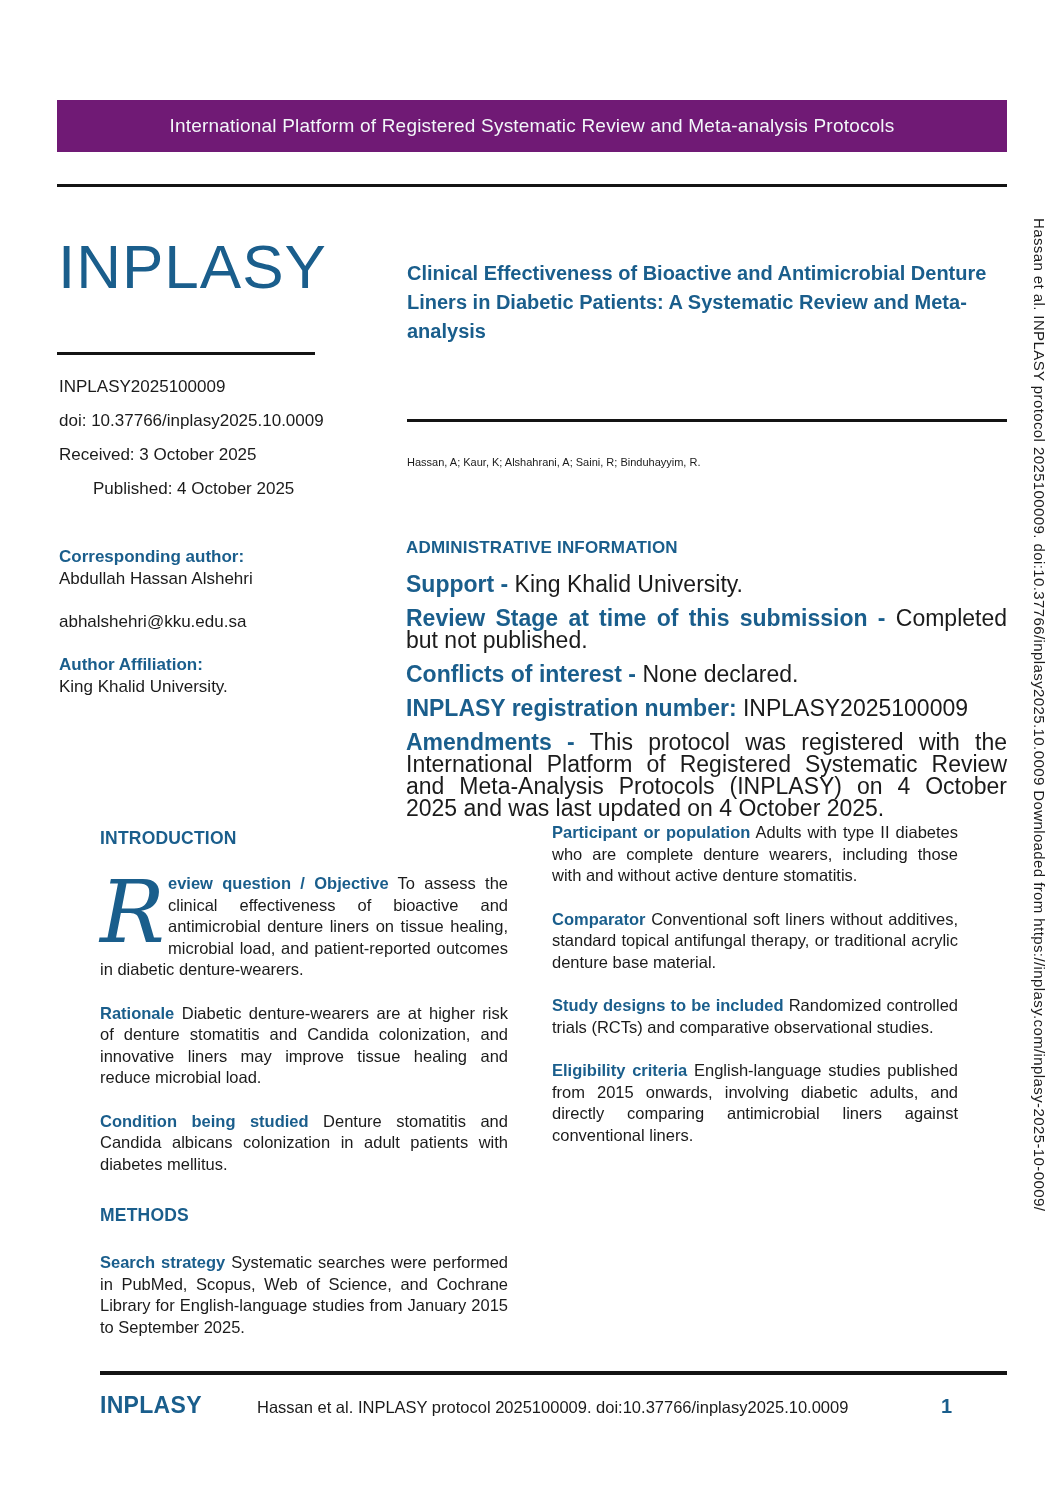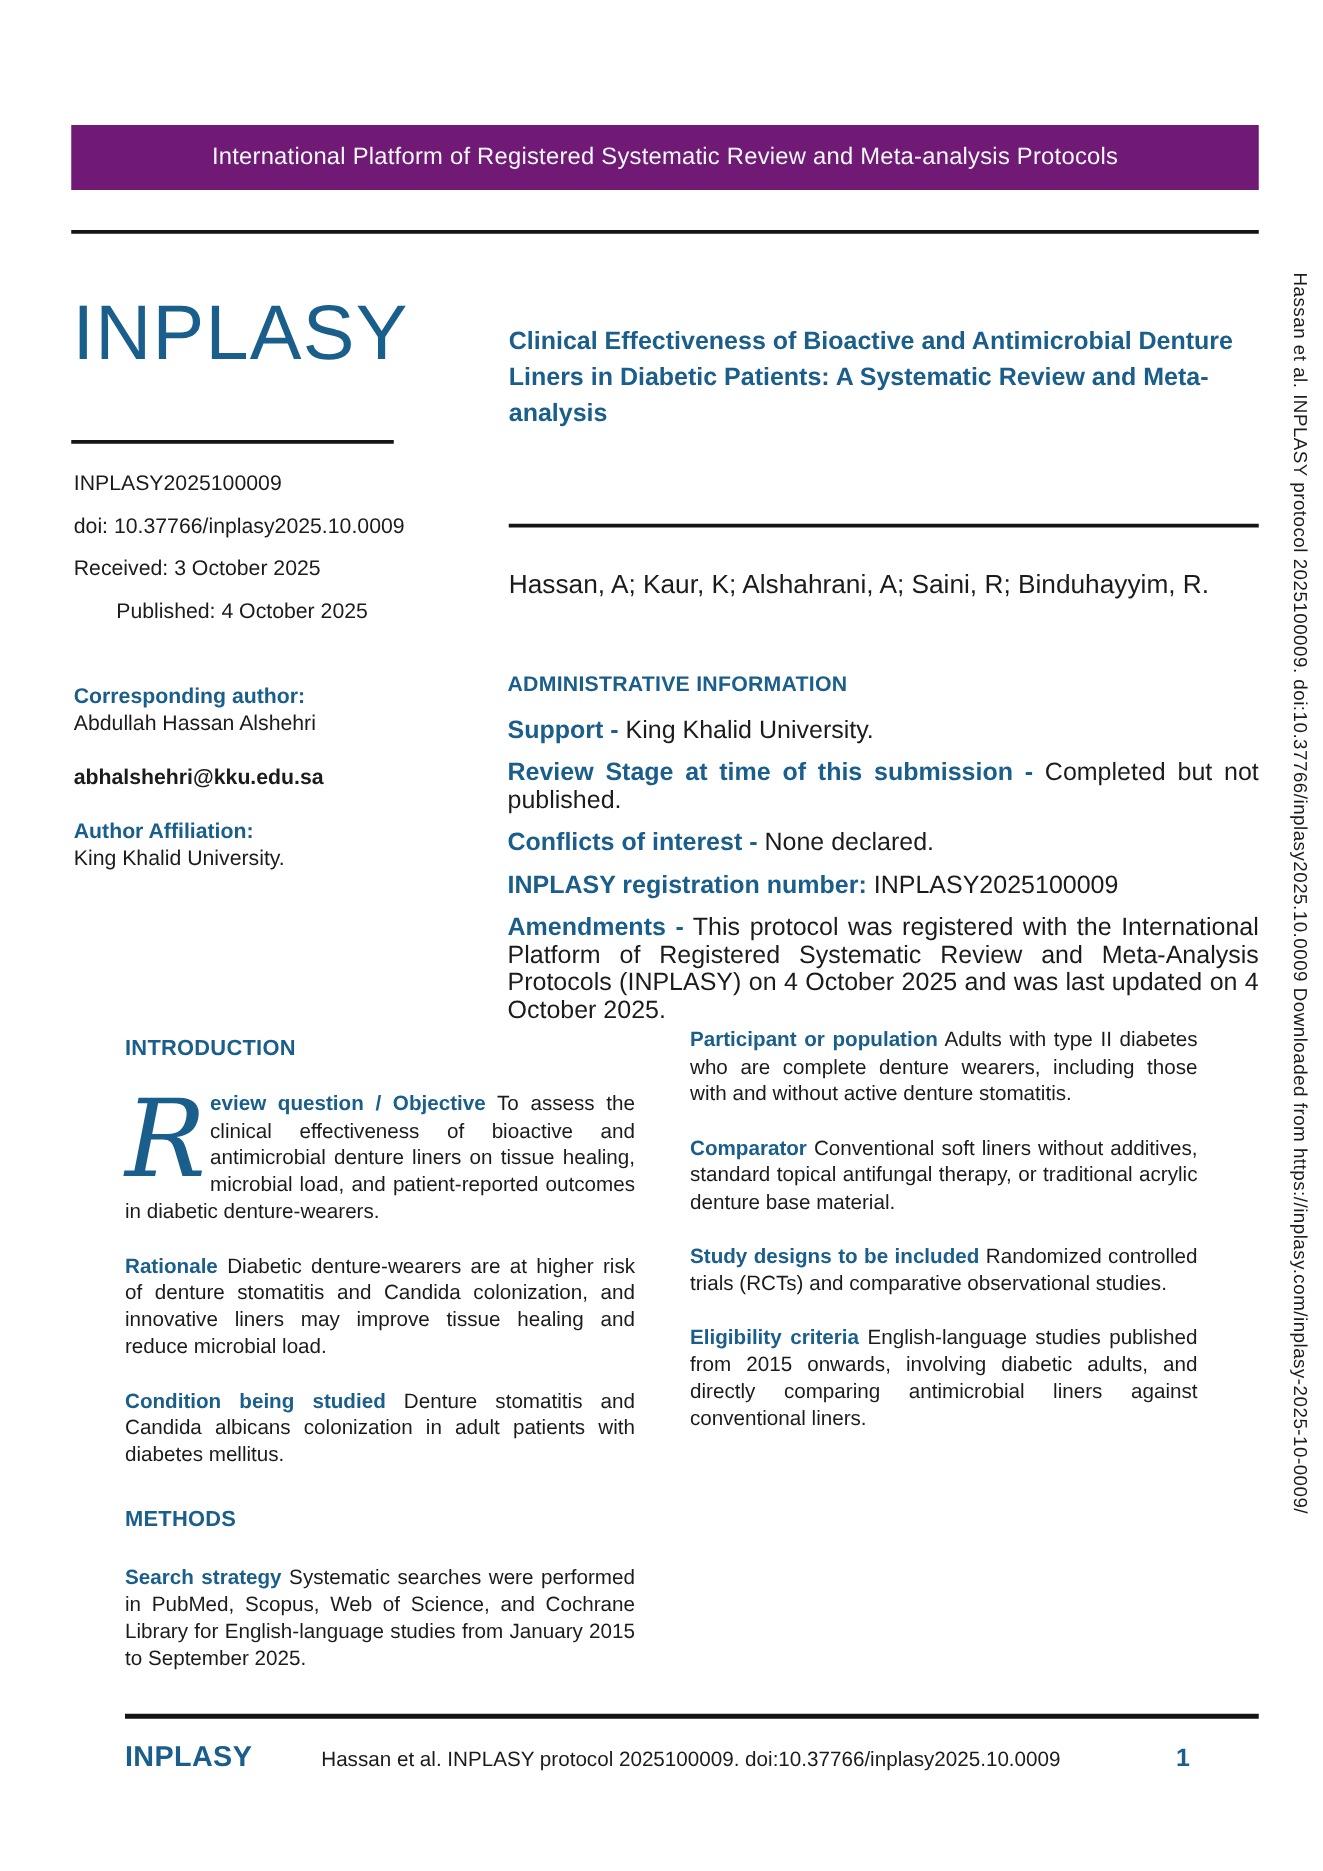--- a/index.html
+++ b/index.html
@@ -46,32 +46,32 @@
     width: 600px;
     font-size: 20px;
     font-weight: bold;
     line-height: 29px;
     color: #1A5E8C;
   }
   .authors {
     position: absolute;
     left: 407px; top: 456px;
     width: 600px;
-    font-size: 21px;
+    font-size: 11px;
     color: #1b1b1b;
   }
 
   .corr { position: absolute; left: 59px; top: 546px; width: 335px; font-size: 17px; line-height: 22px; }
   .corr .lbl { color: #1A5E8C; font-weight: bold; }
-  .corr .email { margin-top: 21px; font-weight: bold; }
+  .corr .email { margin-top: 21px; }
   .corr .aff   { margin-top: 21px; }
 
   .admin { position: absolute; left: 406px; top: 538px; width: 601px; }
   .admin h2 { font-size: 17px; color: #1A5E8C; letter-spacing: 0.2px; margin: 0 0 15px 0; }
-  .admin p { font-size: 20px; line-height: 22px; text-align: justify; margin: 0 0 12px 0; }
+  .admin p { font-size: 23px; line-height: 22px; text-align: justify; margin: 0 0 12px 0; }
   .lblb { color: #1A5E8C; font-weight: bold; }
 
   .col { position: absolute; }
   .col-left  { left: 100px; top: 828px; width: 408px; }
   .col-right { left: 552px; top: 822px; width: 406px; }
   .col h2 { font-size: 17.5px; color: #1A5E8C; letter-spacing: 0.2px; margin: 0 0 24px 0; }
   .col h2.methods { margin: 30px 0 26px 0; }
   .col p { font-size: 16.5px; line-height: 21.5px; text-align: justify; margin: 0 0 22px 0; }
   .dropcap {
     float: left;

